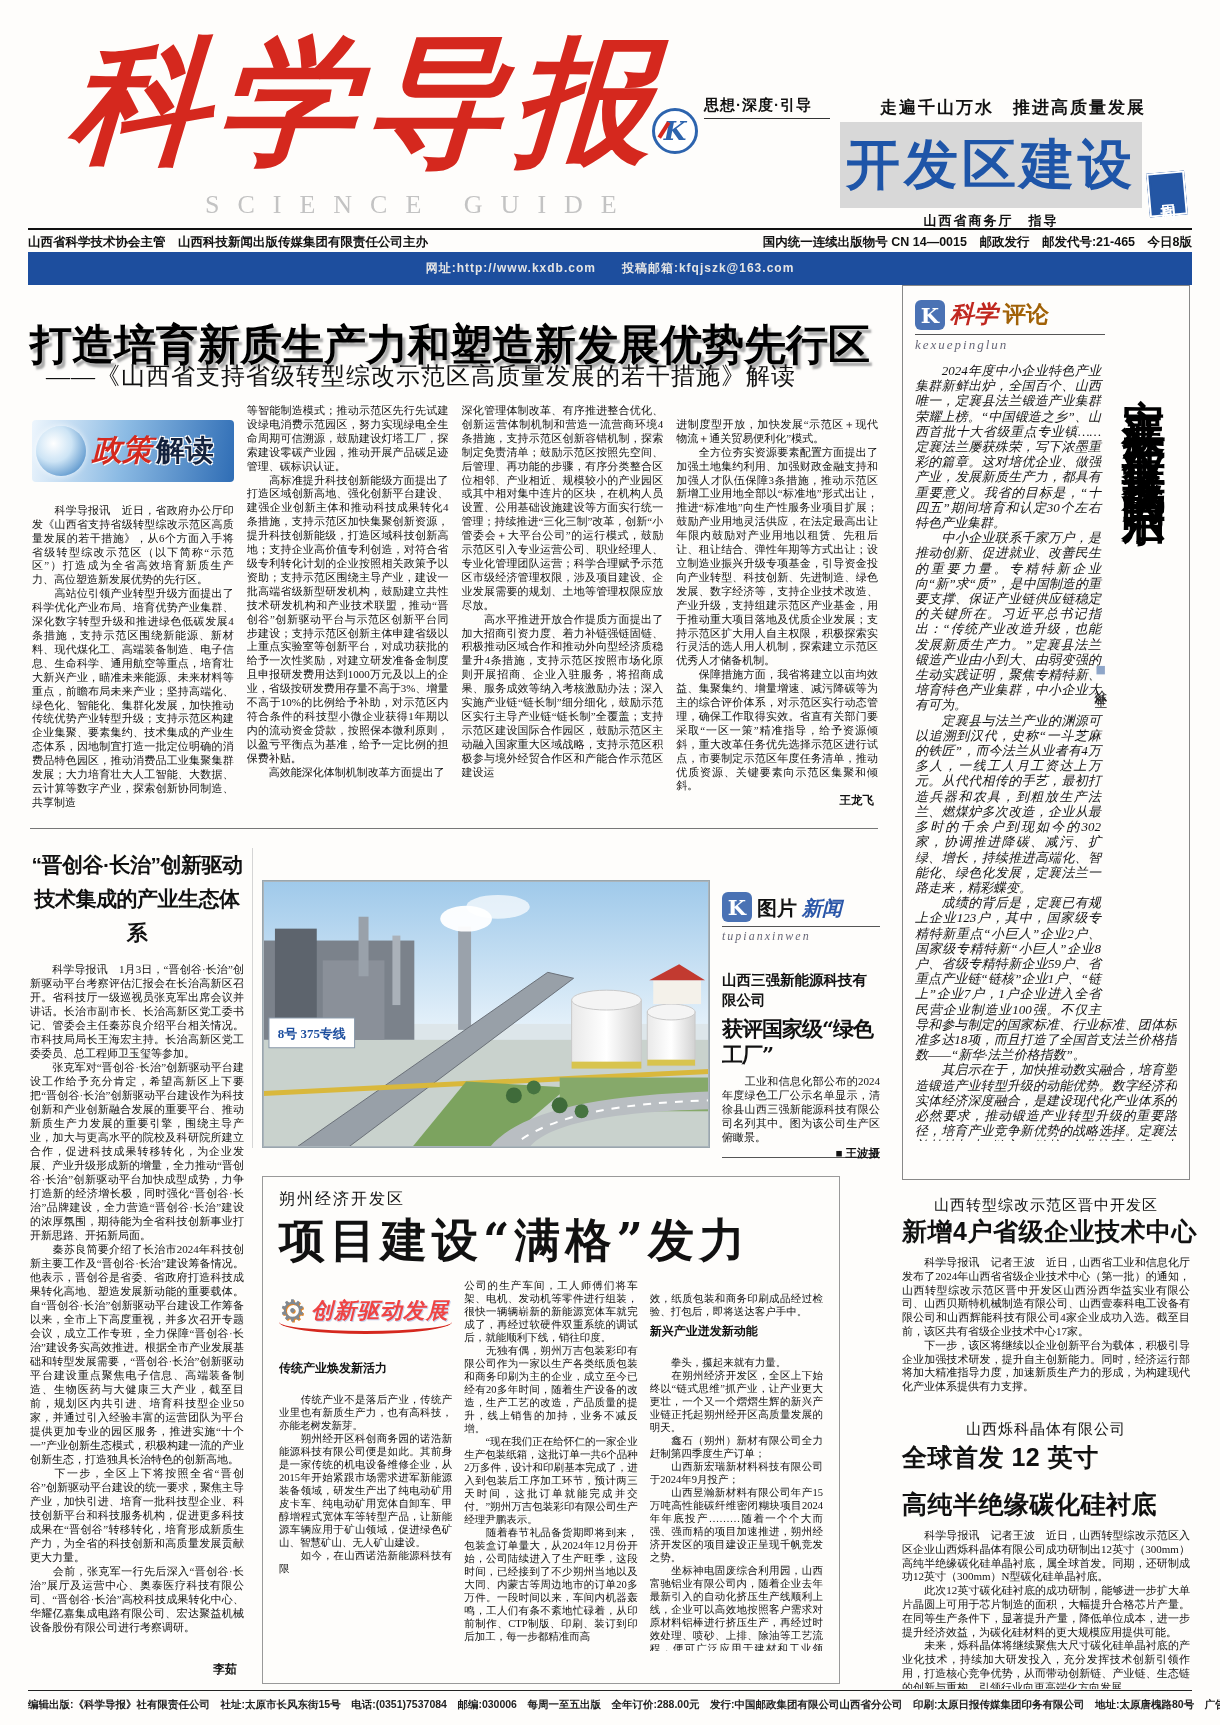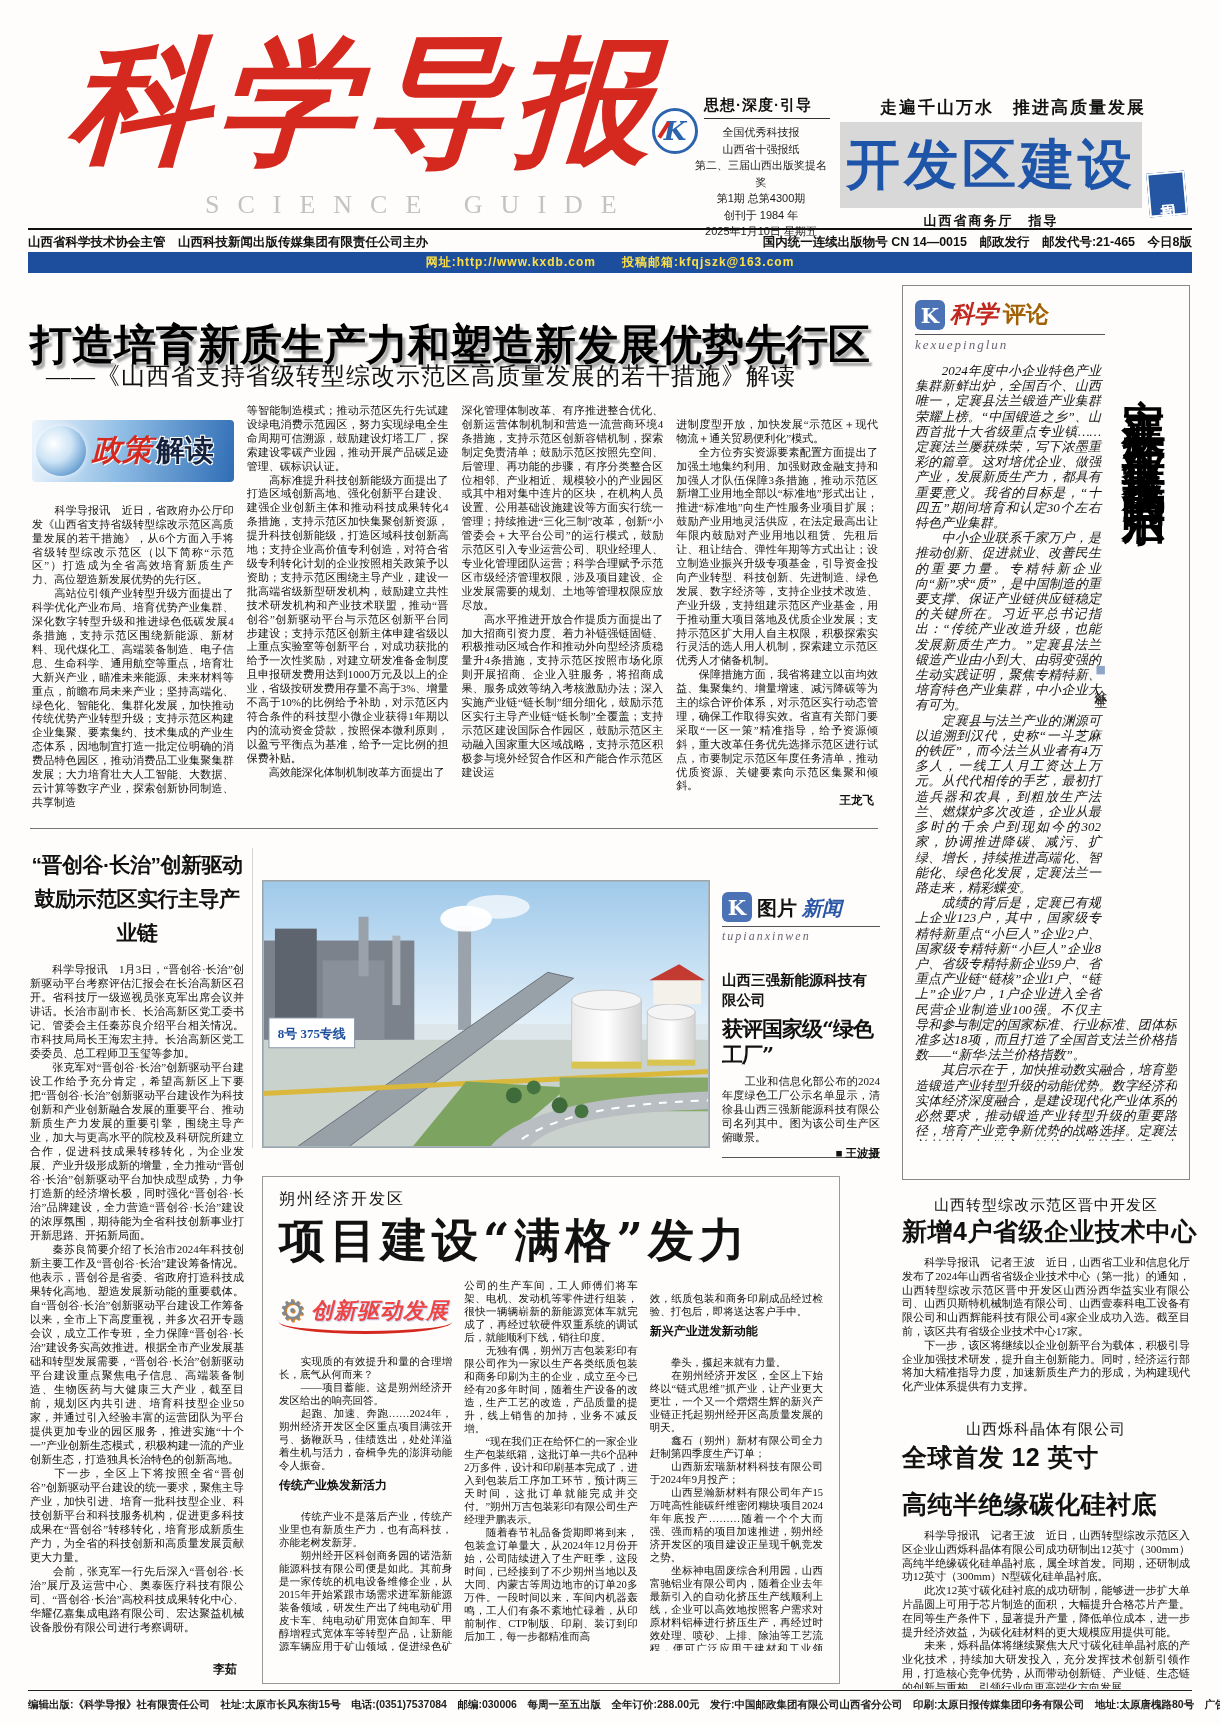--- a/index.html
+++ b/index.html
@@ -29,21 +29,21 @@
             font-weight:900;font-size:54px;letter-spacing:4px;color:#1e55a8;white-space:nowrap;}
   .weekly-seal{position:absolute;left:1148px;top:172px;width:38px;height:44px;background:#2456a4;color:#fff;
                display:flex;align-items:center;justify-content:center;writing-mode:vertical-rl;
                font:bold 15px/1 "Liberation Sans",sans-serif;letter-spacing:2px;transform:rotate(-5deg);
                box-shadow:inset 0 0 0 2px #fff,inset 0 0 0 4px #2456a4;}
   .guidance{position:absolute;left:840px;top:212px;width:302px;text-align:center;
             font:bold 13px "Liberation Sans",sans-serif;letter-spacing:2px;}
   .rule1{position:absolute;left:28px;top:228px;width:1164px;border-top:2px solid #111;}
   .info-line{position:absolute;left:28px;top:234px;width:1164px;display:flex;justify-content:space-between;
              font:bold 12.5px "Liberation Sans",sans-serif;}
-  .url-bar{position:absolute;left:28px;top:252px;width:1164px;height:21px;background:#1d4e9e;color:#fde047;
+  .url-bar{position:absolute;left:28px;top:252px;width:1164px;height:33px;background:#1d4e9e;color:#e5e5e5;
            display:flex;align-items:center;justify-content:center;
            font:bold 12px "Liberation Sans",sans-serif;letter-spacing:1px;}
 
   
   .lead-h1{position:absolute;left:30px;top:292px;width:820px;text-align:center;
            font:900 42px/1.2 "Liberation Sans",sans-serif;color:#000;letter-spacing:0px;
            text-shadow:3px 4px 2px #aaa;white-space:nowrap;}
   .lead-h2{position:absolute;left:46px;top:360px;width:800px;font-size:24px;letter-spacing:1px;
            font-family:"Liberation Serif",serif;}
   .lead-cols{position:absolute;left:32px;top:404px;width:846px;height:406px;display:flex;gap:13px;}
@@ -144,26 +144,20 @@
 
   <div class="brand-cn" data-name="paper-title">科学导报</div>
   <div class="brand-en" data-name="paper-title-english">SCIENCE GUIDE</div>
 
   <div class="mid-block" data-name="masthead-info-block">
     <div class="k-circle" data-name="masthead-k-logo-icon">
         <b data-name="k-logo-red-stroke"></b>
         <span data-name="k-logo-letter">K</span>
       </div>
     <div class="mh-slogan" data-name="masthead-slogan">思想·深度·引导</div>
-    <div class="honors" data-name="masthead-honor-lines">全国优秀科技报
-山西省十强报纸
-第二、三届山西出版奖提名奖
-第1期 总第4300期
-创刊于 1984 年
-2025年1月10日 星期五</div>
   </div>
 
   <div class="supp-slogan" data-name="supplement-slogan">走遍千山万水　推进高质量发展</div>
   <div class="supp-box" data-name="supplement-title">开发区建设</div>
   <div class="weekly-seal" data-name="weekly-seal-badge">周刊</div>
   <div class="guidance" data-name="supplement-guidance">山西省商务厅　指导</div>
 
   <div class="rule1" data-name="masthead-divider"></div>
   <div class="info-line" data-name="publication-info-line">
     <span data-name="publisher-info">山西省科学技术协会主管　山西科技新闻出版传媒集团有限责任公司主办</span>
@@ -193,21 +187,21 @@
 　　全方位夯实资源要素配置方面提出了加强土地集约利用、加强财政金融支持和加强人才队伍保障3条措施，推动示范区新增工业用地全部以“标准地”形式出让，推进“标准地”向生产性服务业项目扩展；鼓励产业用地灵活供应，在法定最高出让年限内鼓励对产业用地以租赁、先租后让、租让结合、弹性年期等方式出让；设立制造业振兴升级专项基金，引导资金投向产业转型、科技创新、先进制造、绿色发展、数字经济等，支持企业技术改造、产业升级，支持组建示范区产业基金，用于推动重大项目落地及优质企业发展；支持示范区扩大用人自主权限，积极探索实行灵活的选人用人机制，探索建立示范区优秀人才储备机制。
 　　保障措施方面，我省将建立以亩均效益、集聚集约、增量增速、减污降碳等为主的综合评价体系，对示范区实行动态管理，确保工作取得实效。省直有关部门要采取“一区一策”精准指导，给予资源倾斜，重大改革任务优先选择示范区进行试点，市要制定示范区年度任务清单，推动优质资源、关键要素向示范区集聚和倾斜。</div>
       <span class="lead-byline" data-name="lead-byline">王龙飞</span>
     </div>
   </div>
 
   <div class="divider1" data-name="section-divider"></div>
 
   <div class="jcg" data-name="jinchuanggu-article">
     <div class="jcg-h" data-name="jcg-headline-line1">“晋创谷·长治”创新驱动</div>
-    <div class="jcg-h" data-name="jcg-headline-line2">鼓励示范区实行主导产业链</div>
+    <div class="jcg-h" data-name="jcg-headline-line2">技术集成的产业生态体系</div>
     <div class="jcg-body" data-name="jcg-body-text">　　科学导报讯　1月3日，“晋创谷·长治”创新驱动平台考察评估汇报会在长治高新区召开。省科技厅一级巡视员张克军出席会议并讲话。长治市副市长、长治高新区党工委书记、管委会主任秦苏良介绍平台相关情况。市科技局局长王海宏主持。长治高新区党工委委员、总工程师卫玉玺等参加。
 　　张克军对“晋创谷·长治”创新驱动平台建设工作给予充分肯定，希望高新区上下要把“晋创谷·长治”创新驱动平台建设作为科技创新和产业创新融合发展的重要平台、推动新质生产力发展的重要引擎，围绕主导产业，加大与更高水平的院校及科研院所建立合作，促进科技成果转移转化，为企业发展、产业升级形成新的增量，全力推动“晋创谷·长治”创新驱动平台加快成型成势，力争打造新的经济增长极，同时强化“晋创谷·长治”品牌建设，全力营造“晋创谷·长治”建设的浓厚氛围，期待能为全省科技创新事业打开新思路、开拓新局面。
 　　秦苏良简要介绍了长治市2024年科技创新主要工作及“晋创谷·长治”建设筹备情况。他表示，晋创谷是省委、省政府打造科技成果转化高地、塑造发展新动能的重要载体。自“晋创谷·长治”创新驱动平台建设工作筹备以来，全市上下高度重视，并多次召开专题会议，成立工作专班，全力保障“晋创谷·长治”建设务实高效推进。根据全市产业发展基础和转型发展需要，“晋创谷·长治”创新驱动平台建设重点聚焦电子信息、高端装备制造、生物医药与大健康三大产业，截至目前，规划区内共引进、培育科技型企业50家，并通过引入经验丰富的运营团队为平台提供更加专业的园区服务，推进实施“十个一”产业创新生态模式，积极构建一流的产业创新生态，打造独具长治特色的创新高地。
 　　下一步，全区上下将按照全省“晋创谷”创新驱动平台建设的统一要求，聚焦主导产业，加快引进、培育一批科技型企业、科技创新平台和科技服务机构，促进更多科技成果在“晋创谷”转移转化，培育形成新质生产力，为全省的科技创新和高质量发展贡献更大力量。
 　　会前，张克军一行先后深入“晋创谷·长治”展厅及运营中心、奥泰医疗科技有限公司、“晋创谷·长治”高校科技成果转化中心、华耀亿嘉集成电路有限公司、宏达聚益机械设备股份有限公司进行考察调研。</div>
     <div class="jcg-byline" data-name="jcg-byline">李茹</div>
   </div>
   <div class="vline1" data-name="column-hairline"></div>
 
   <figure class="photo" data-name="aerial-factory-photo" style="margin:0;">
@@ -273,23 +267,20 @@
 
   <section class="shuozhou" data-name="shuozhou-article-box">
     <div class="sz-kicker" data-name="shuozhou-kicker">朔州经济开发区</div>
     <h2 class="sz-h2" data-name="shuozhou-headline" style="margin:4px 0 0;">项目建设“满格”发力</h2>
     <div class="sz-cols" data-name="shuozhou-columns">
       <div class="sz-col" data-name="shuozhou-column-1">
         <div class="cxqd" data-name="innovation-drive-logo">
           <span class="gear-icon" data-name="gear-icon">⚙</span>
           <span class="cxqd-text" data-name="innovation-drive-logo-text">创新驱动发展</span>
         </div>
-        <span data-name="sz-col1-intro">　　实现质的有效提升和量的合理增长，底气从何而来？
-　　——项目蓄能。这是朔州经济开发区给出的响亮回答。
-　　起跑、加速、奔跑……2024年，朔州经济开发区全区重点项目满弦开弓、扬鞭跃马，佳绩迭出，处处洋溢着生机与活力，奋楫争先的澎湃动能令人振奋。</span>
         <div class="sz-sub" data-name="sz-subhead-1">传统产业焕发新活力</div>
         <span data-name="sz-col1-rest">　　传统产业不是落后产业，传统产业里也有新质生产力，也有高科技，亦能老树发新芽。
 　　朔州经开区科创商务园的诺浩新能源科技有限公司便是如此。其前身是一家传统的机电设备维修企业，从2015年开始紧跟市场需求进军新能源装备领域，研发生产出了纯电动矿用皮卡车、纯电动矿用宽体自卸车、甲醇增程式宽体车等转型产品，让新能源车辆应用于矿山领域，促进绿色矿山、智慧矿山、无人矿山建设。
 　　如今，在山西诺浩新能源科技有限</span>
       </div>
       <div class="sz-col" data-name="shuozhou-column-2">公司的生产车间，工人师傅们将车架、电机、发动机等零件进行组装，很快一辆辆崭新的新能源宽体车就完成了，再经过软硬件双重系统的调试后，就能顺利下线，销往印度。
 　　无独有偶，朔州万吉包装彩印有限公司作为一家以生产各类纸质包装和商务印刷为主的企业，成立至今已经有20多年时间，随着生产设备的改造，生产工艺的改造，产品质量的提升，线上销售的加持，业务不减反增。
 　　“现在我们正在给怀仁的一家企业生产包装纸箱，这批订单一共6个品种2万多件，设计和印刷基本完成了，进入到包装后工序加工环节，预计两三天时间，这批订单就能完成并交付。”朔州万吉包装彩印有限公司生产经理尹鹏表示。
 　　随着春节礼品备货期即将到来，包装盒订单量大，从2024年12月份开始，公司陆续进入了生产旺季，这段时间，已经接到了不少朔州当地以及大同、内蒙古等周边地市的订单20多万件。一段时间以来，车间内机器轰鸣，工人们有条不紊地忙碌着，从印前制作、CTP制版、印刷、装订到印后加工，每一步都精准而高</div>
       <div class="sz-col" data-name="shuozhou-column-3">

